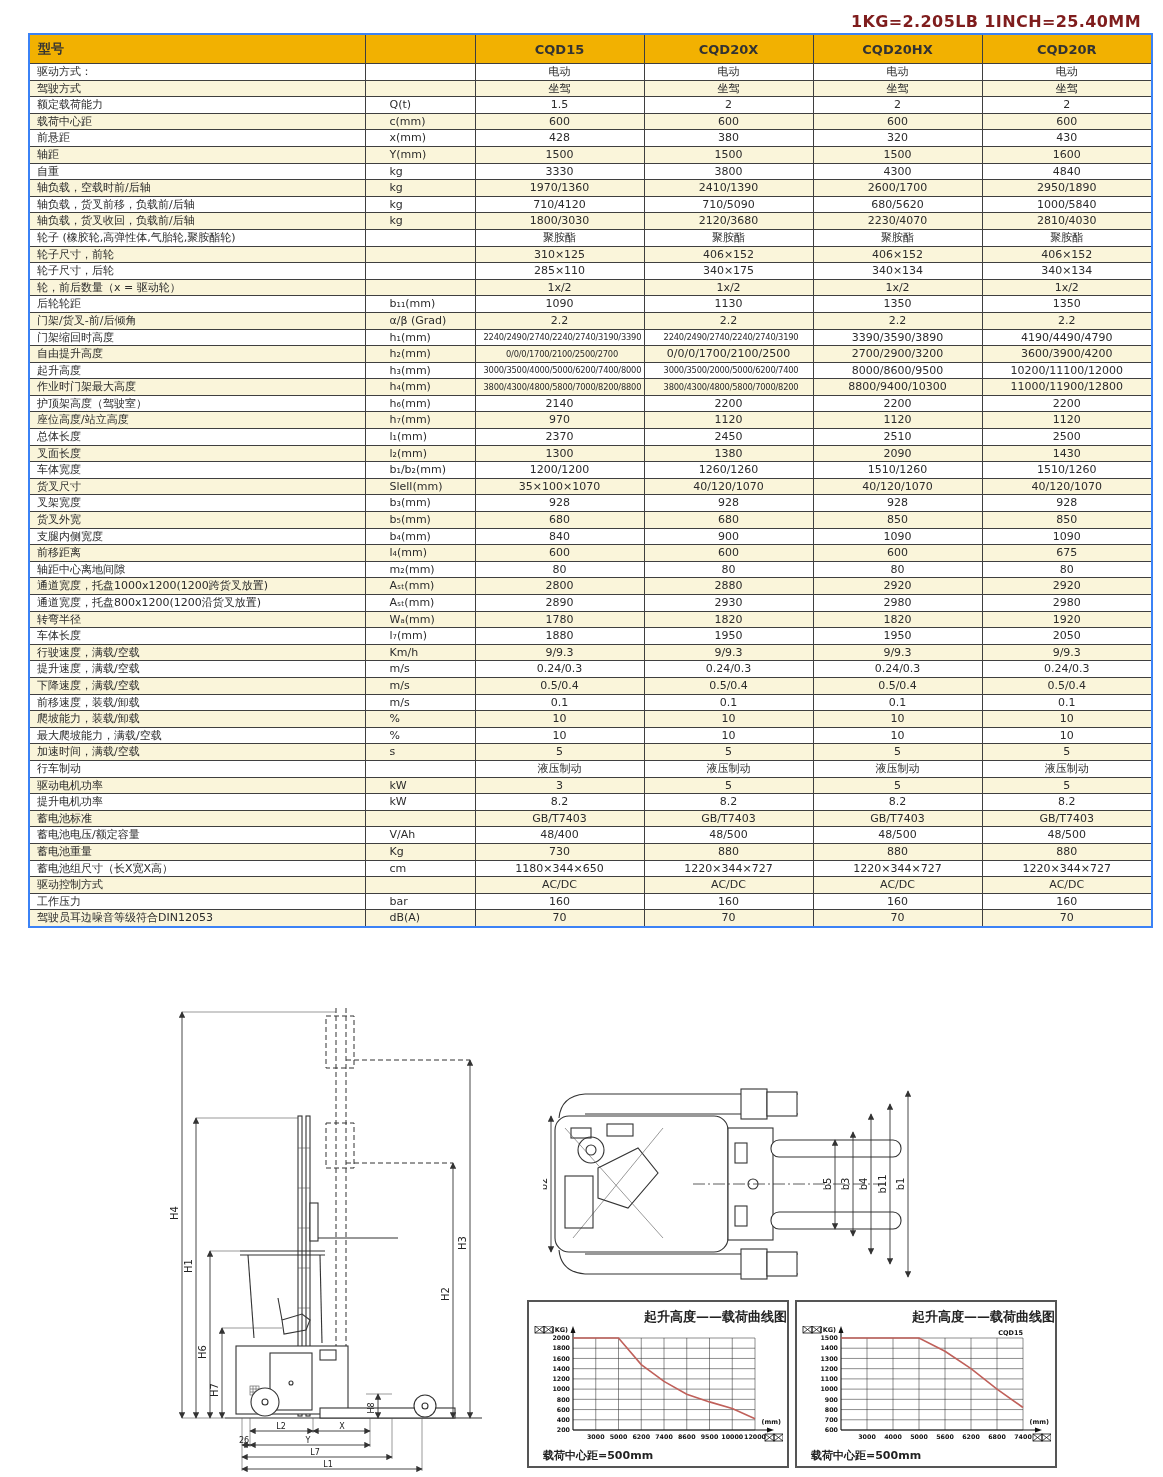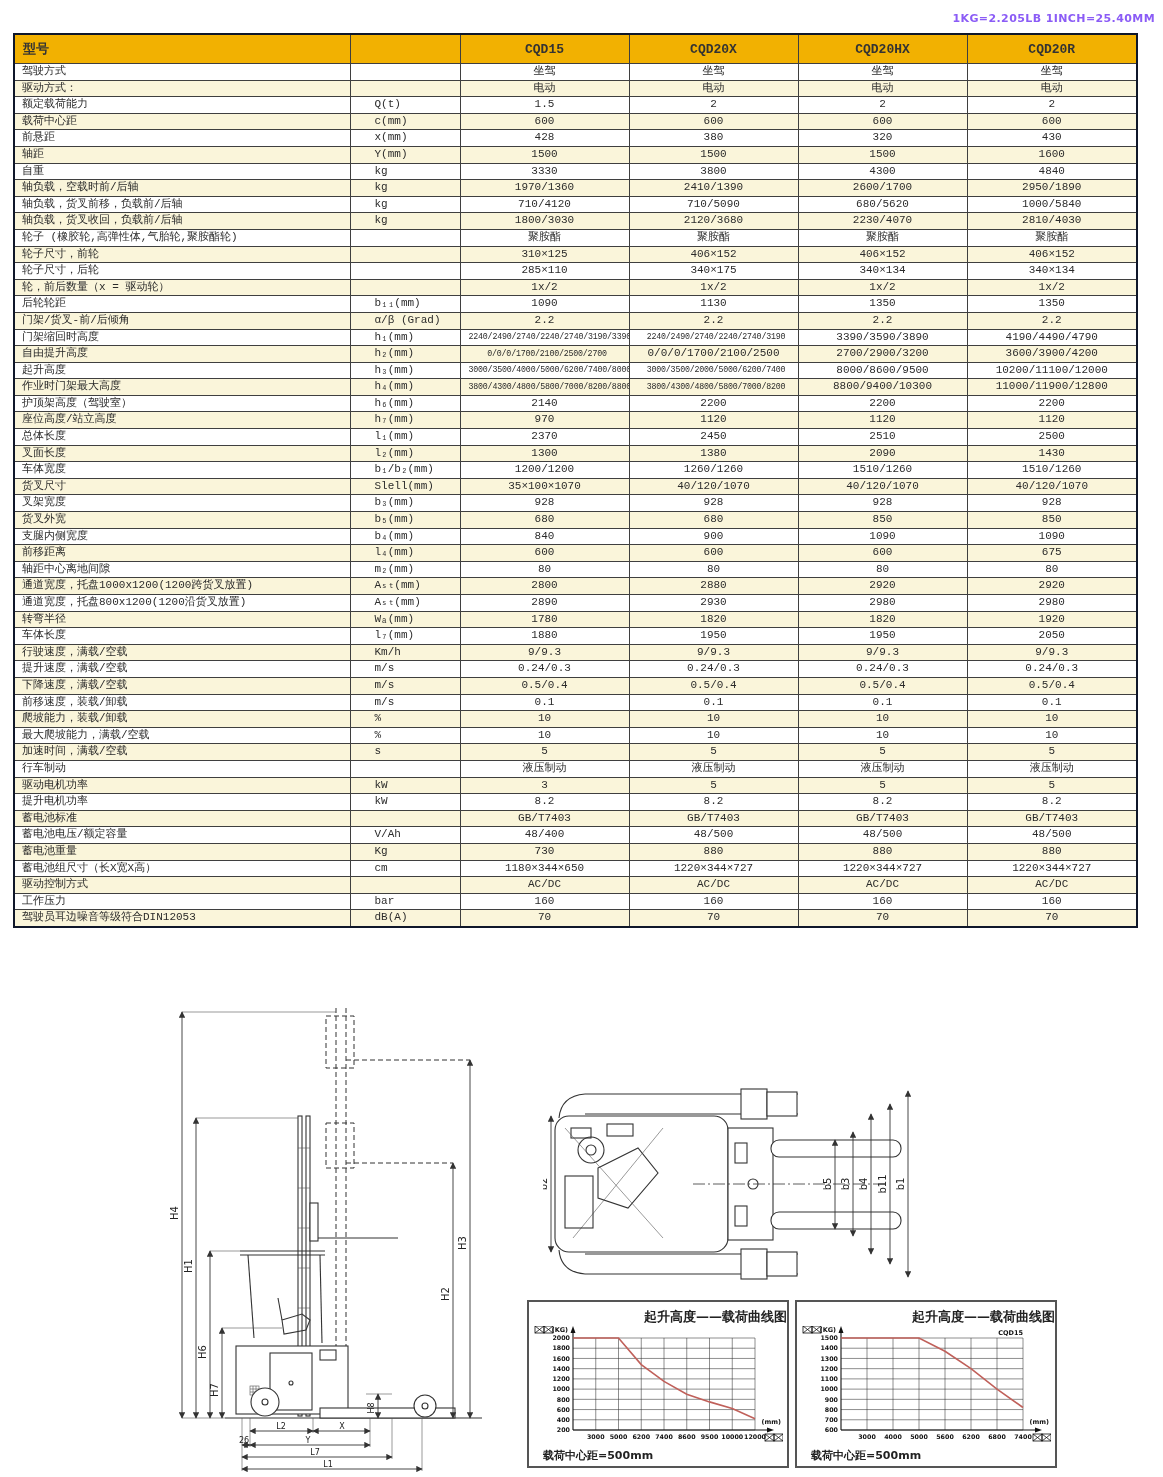--- a/index.html
+++ b/index.html
@@ -1,22 +1,22 @@
 <!DOCTYPE html>
 <html><head>
 <meta charset="utf-8">
 <style>
   html,body{margin:0;padding:0;background:#fff;}
   .page{position:relative;width:1163px;height:1477px;background:#fff;overflow:hidden;
         font-family:"DejaVu Sans","Liberation Sans",sans-serif;color:#222;}
-  .conv{position:absolute;top:12px;right:8px;font-size:11px;font-weight:bold;letter-spacing:.4px;color:#8b5cf6;}
+  .conv{position:absolute;top:12px;right:22px;font-size:16px;font-weight:bold;letter-spacing:.4px;color:#7f1d1d;}
 
   
-  table.spec{position:absolute;left:13px;top:33px;width:1123px;border-collapse:collapse;
-             table-layout:fixed;font-size:11px;border:2px solid #0f172a;font-family:Liberation Mono, monospace;}
+  table.spec{position:absolute;left:28px;top:33px;width:1123px;border-collapse:collapse;
+             table-layout:fixed;font-size:11px;border:2px solid #3b82f6;}
   table.spec th,table.spec td{border:1px solid #3f3f3f;overflow:hidden;white-space:nowrap;}
   table.spec thead th{background:#F2B101;height:26px;font-size:13px;color:#333;font-weight:bold;}
   table.spec thead th.c-label{text-align:left;padding-left:8px;}
   tbody td{height:15.6px;padding:0 3px;line-height:1.05;color:#2b2b2b;}
   tbody tr:nth-child(even){background:#FAF5DA;}
   td.c-label{text-align:left;padding-left:7px;}
   td.c-unit{text-align:left;padding-left:24px;}
   td.c-val{text-align:center;}
   td.dense{font-size:8.3px;letter-spacing:-0.2px;padding-left:8px;}
 
@@ -69,34 +69,34 @@
         <th class="c-label">型号</th>
         <th class="c-unit"></th>
         <th class="c-val">CQD15</th>
         <th class="c-val">CQD20X</th>
         <th class="c-val">CQD20HX</th>
         <th class="c-val">CQD20R</th>
       </tr>
     </thead>
     <tbody>
         <tr>
+          <td class="c-label">驱动方式：</td>
+          <td class="c-unit"></td>
+          <td class="c-val">电动</td>
+          <td class="c-val">电动</td>
+          <td class="c-val">电动</td>
+          <td class="c-val">电动</td>
+        </tr>
+        <tr>
           <td class="c-label">驾驶方式</td>
           <td class="c-unit"></td>
           <td class="c-val">坐驾</td>
           <td class="c-val">坐驾</td>
           <td class="c-val">坐驾</td>
           <td class="c-val">坐驾</td>
-        </tr>
-        <tr>
-          <td class="c-label">驱动方式：</td>
-          <td class="c-unit"></td>
-          <td class="c-val">电动</td>
-          <td class="c-val">电动</td>
-          <td class="c-val">电动</td>
-          <td class="c-val">电动</td>
         </tr>
         <tr>
           <td class="c-label">额定载荷能力</td>
           <td class="c-unit">Q(t)</td>
           <td class="c-val">1.5</td>
           <td class="c-val">2</td>
           <td class="c-val">2</td>
           <td class="c-val">2</td>
         </tr>
         <tr>

